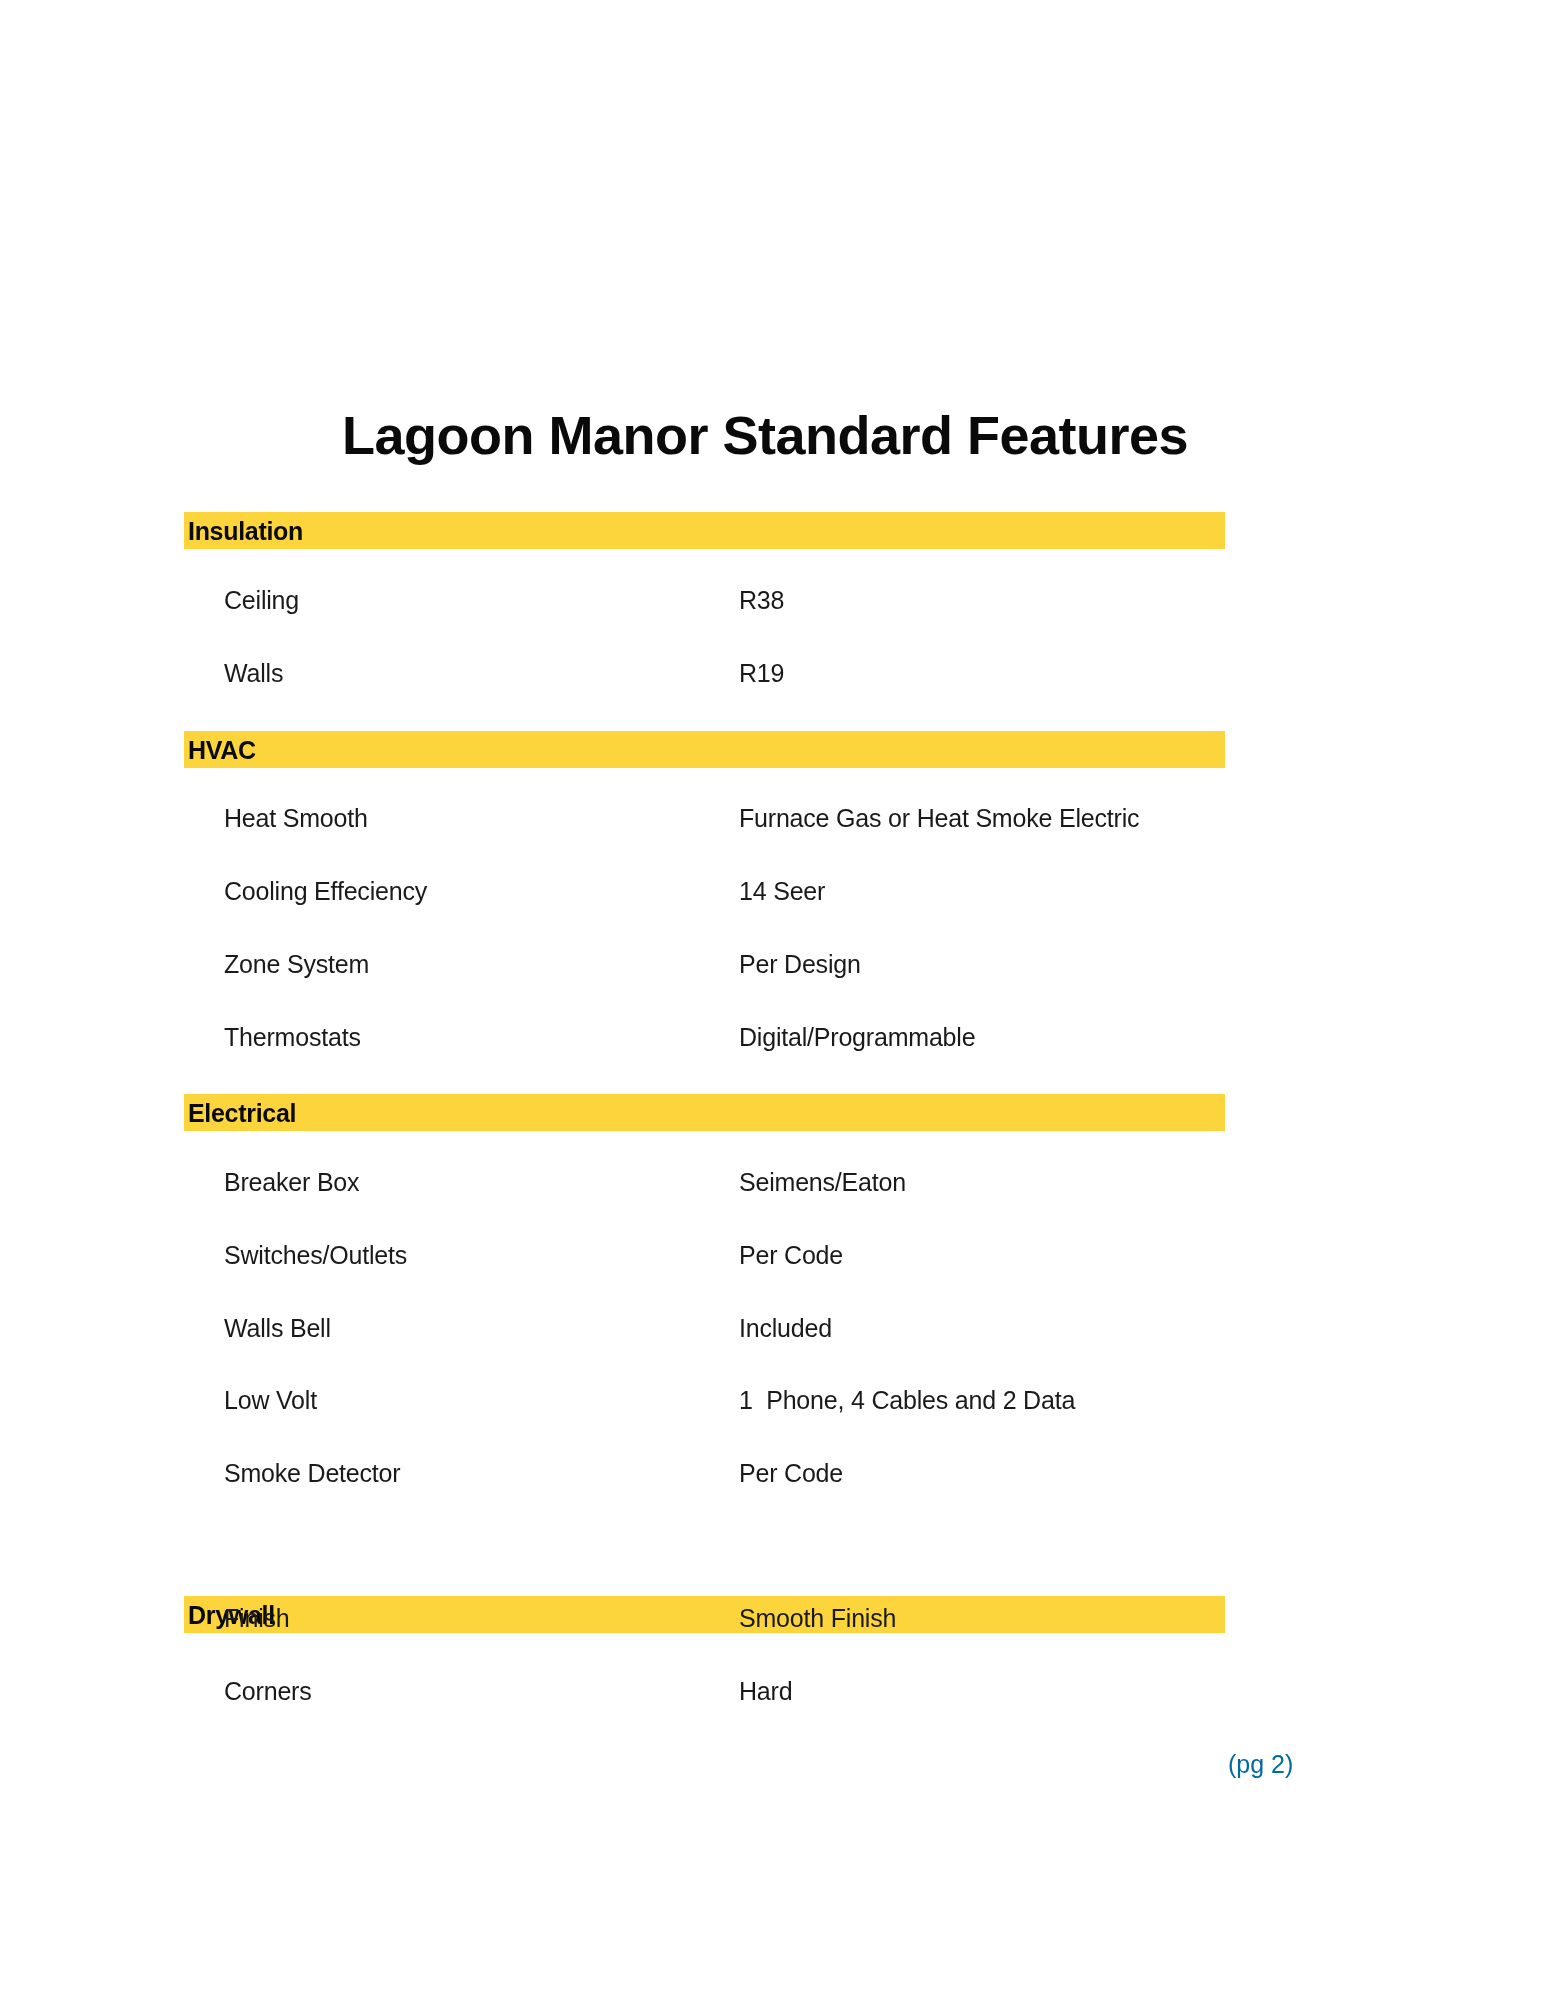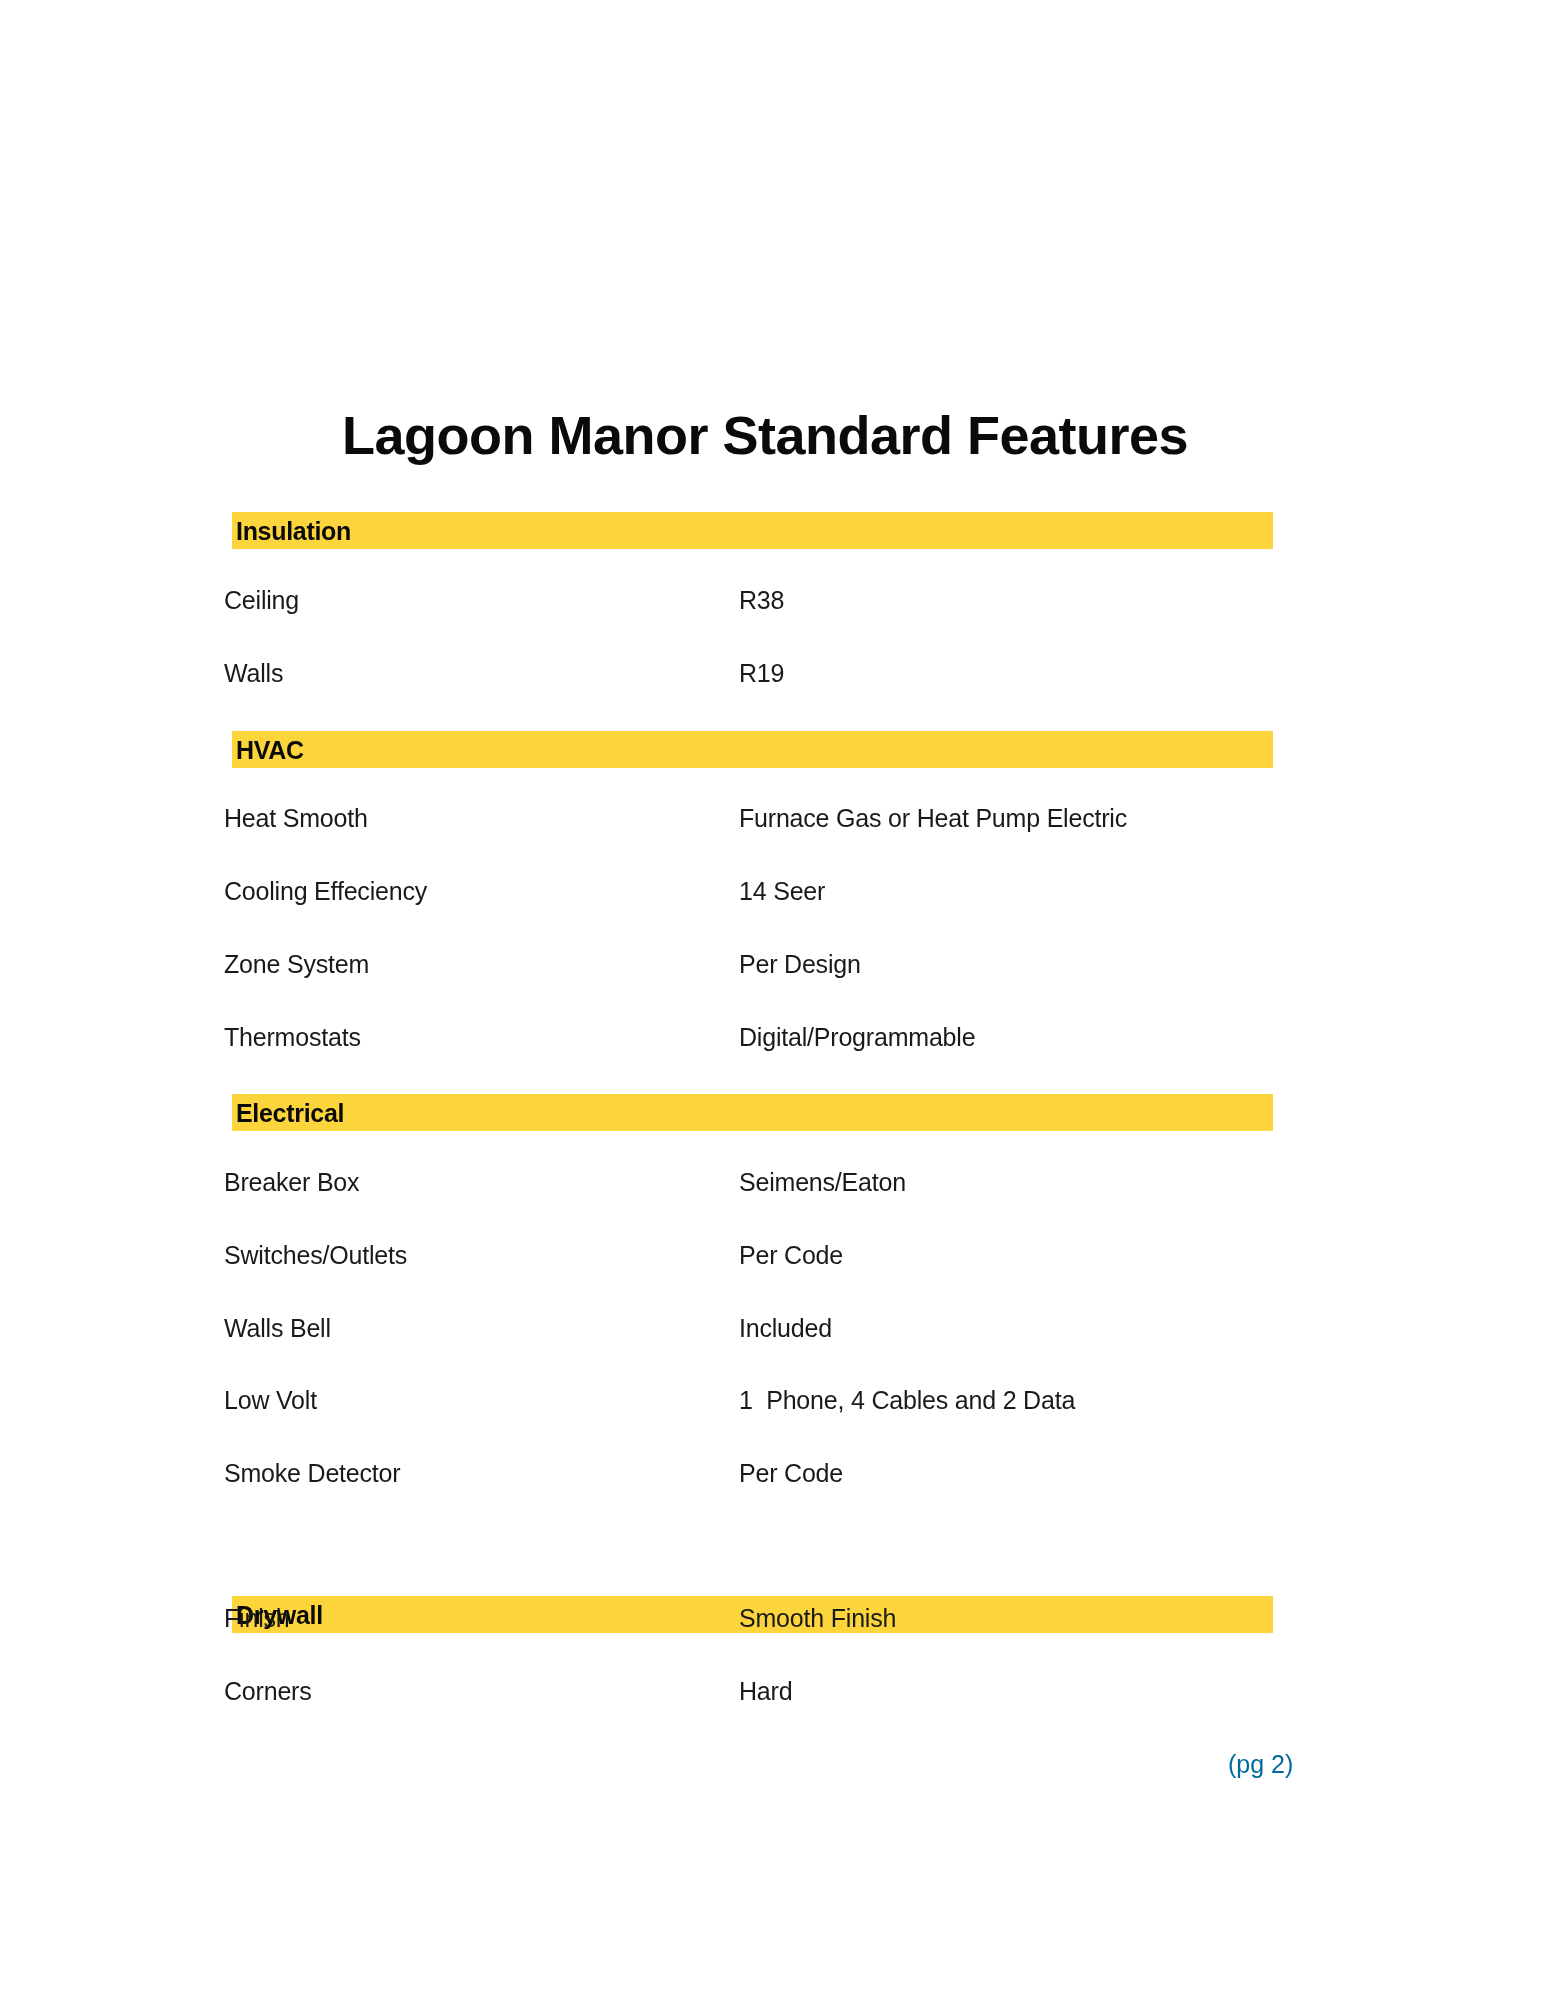--- a/index.html
+++ b/index.html
@@ -8,21 +8,20 @@
     font-family: "Liberation Sans", "DejaVu Sans", sans-serif; color: #111;
   }
   .title {
     position: absolute; left: 0; width: 1530px; top: 404px;
     text-align: center; font-size: 54px; font-weight: bold; letter-spacing: -0.5px;
     color: #0a0a0a;
   }
   .section-bar {
     position: absolute; left: 184px; width: 1041px; height: 37px;
     background: #fcd43c;
-    margin-left: 48px;
   }
   .section-label {
     position: absolute; left: 4px; top: 5px;
     font-size: 25px; font-weight: bold; color: #0a0a0a; letter-spacing: -0.3px;
   }
   .row { position: absolute; left: 0; width: 1545px; height: 36px; }
   .row-label, .row-value {
     position: absolute; top: 0; font-size: 25px; color: #1a1a1a; line-height: 36px;
     letter-spacing: -0.2px;
     margin-left: 36px;
@@ -50,21 +49,21 @@
   <div class="row" style="top:655px;">
     <span class="row-label">Walls</span>
     <span class="row-value">R19</span>
   </div>
 
   <div class="section-bar" style="top:731px;">
     <span class="section-label">HVAC</span>
   </div>
   <div class="row" style="top:800px;">
     <span class="row-label">Heat Smooth</span>
-    <span class="row-value">Furnace Gas or Heat Pump Electric</span>
+    <span class="row-value">Furnace Gas or Heat Smoke Electric</span>
   </div>
   <div class="row" style="top:873px;">
     <span class="row-label">Cooling Effeciency</span>
     <span class="row-value">14 Seer</span>
   </div>
   <div class="row" style="top:946px;">
     <span class="row-label">Zone System</span>
     <span class="row-value">Per Design</span>
   </div>
   <div class="row" style="top:1019px;">

